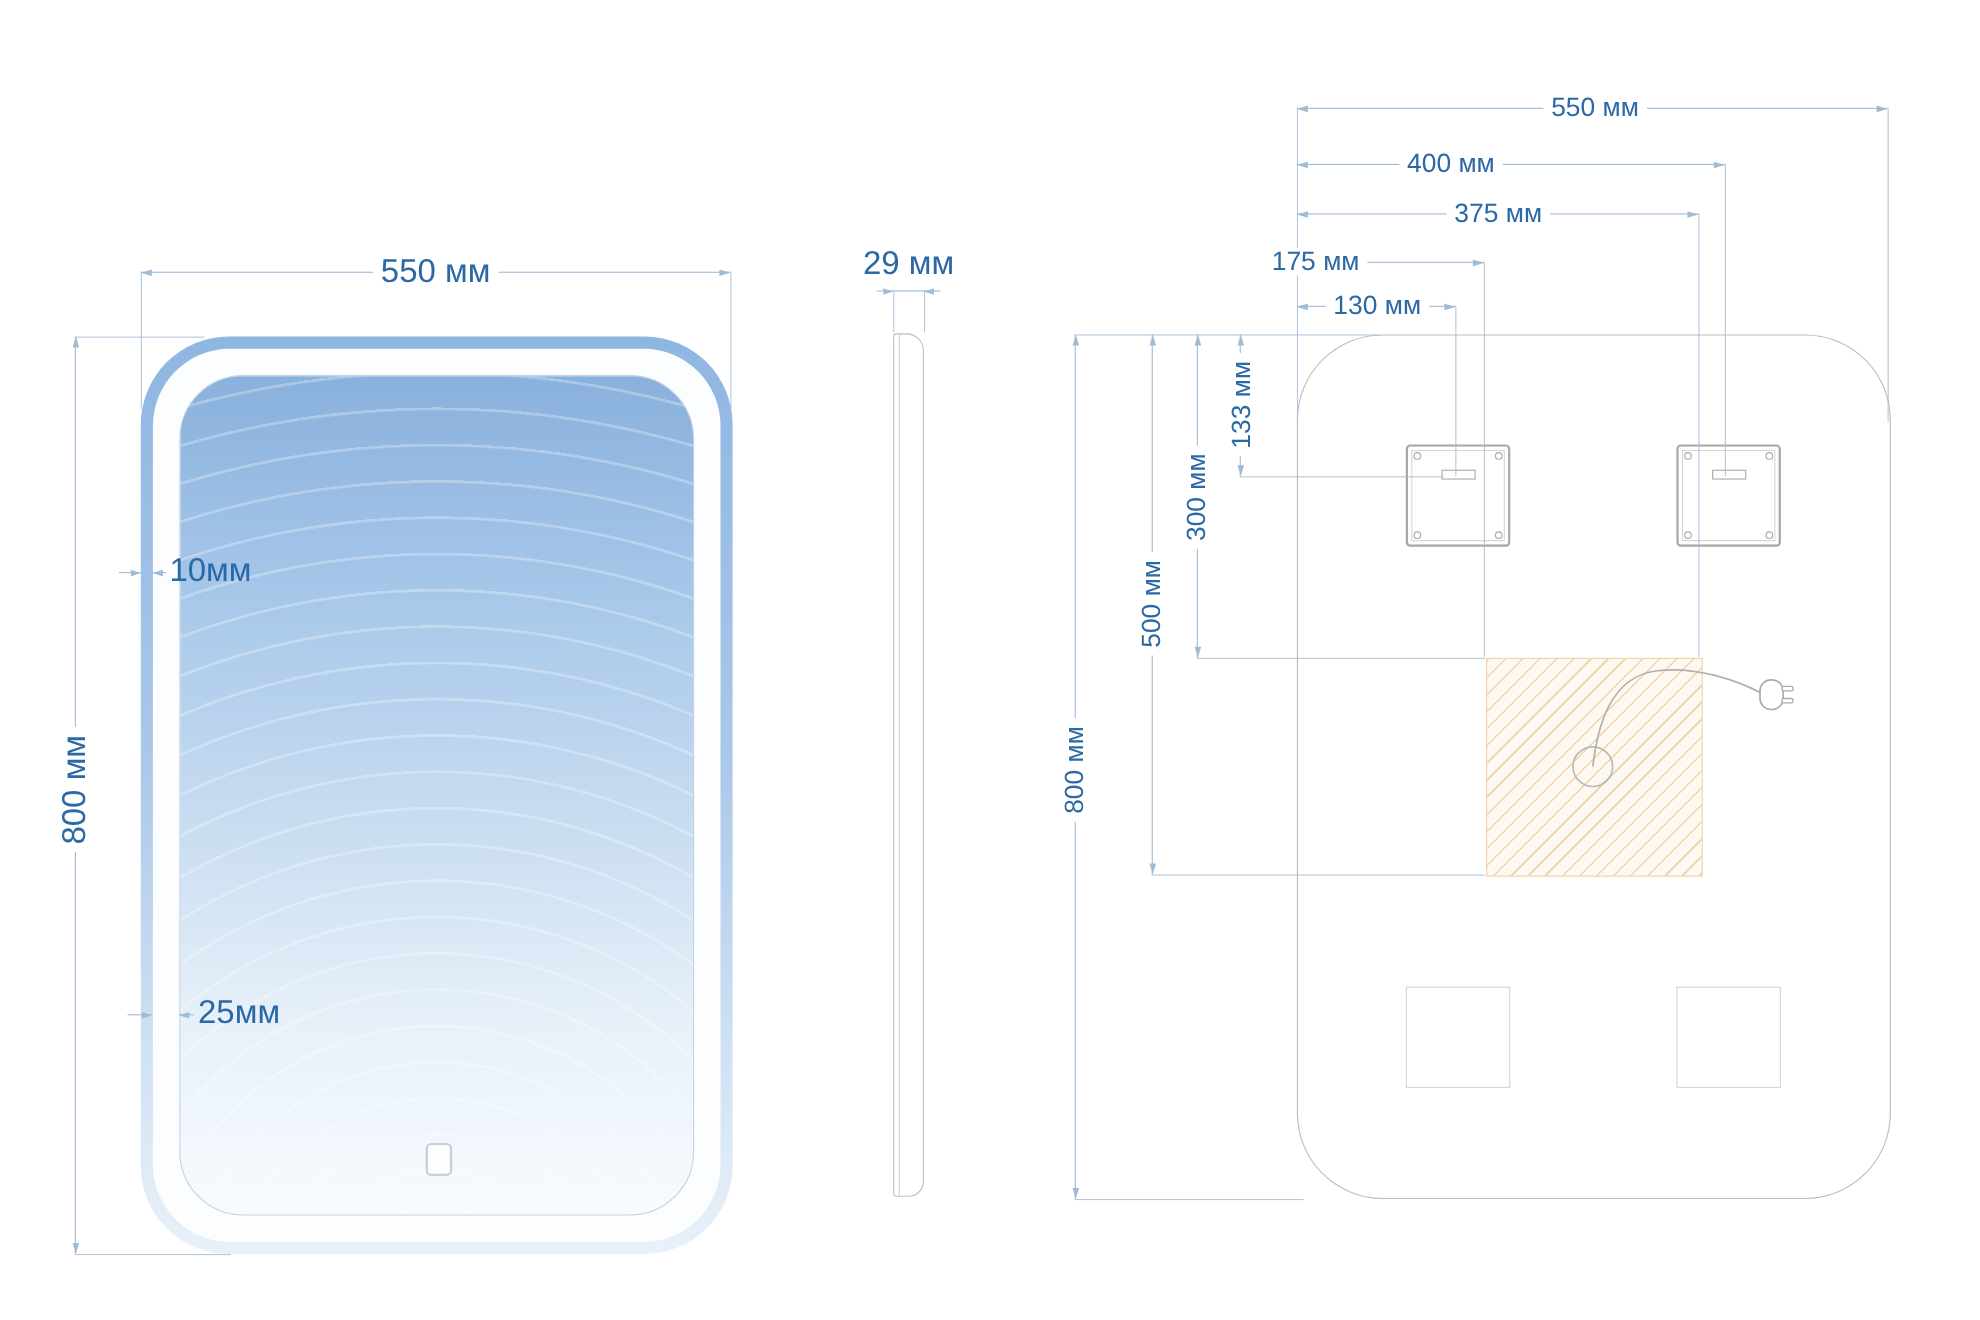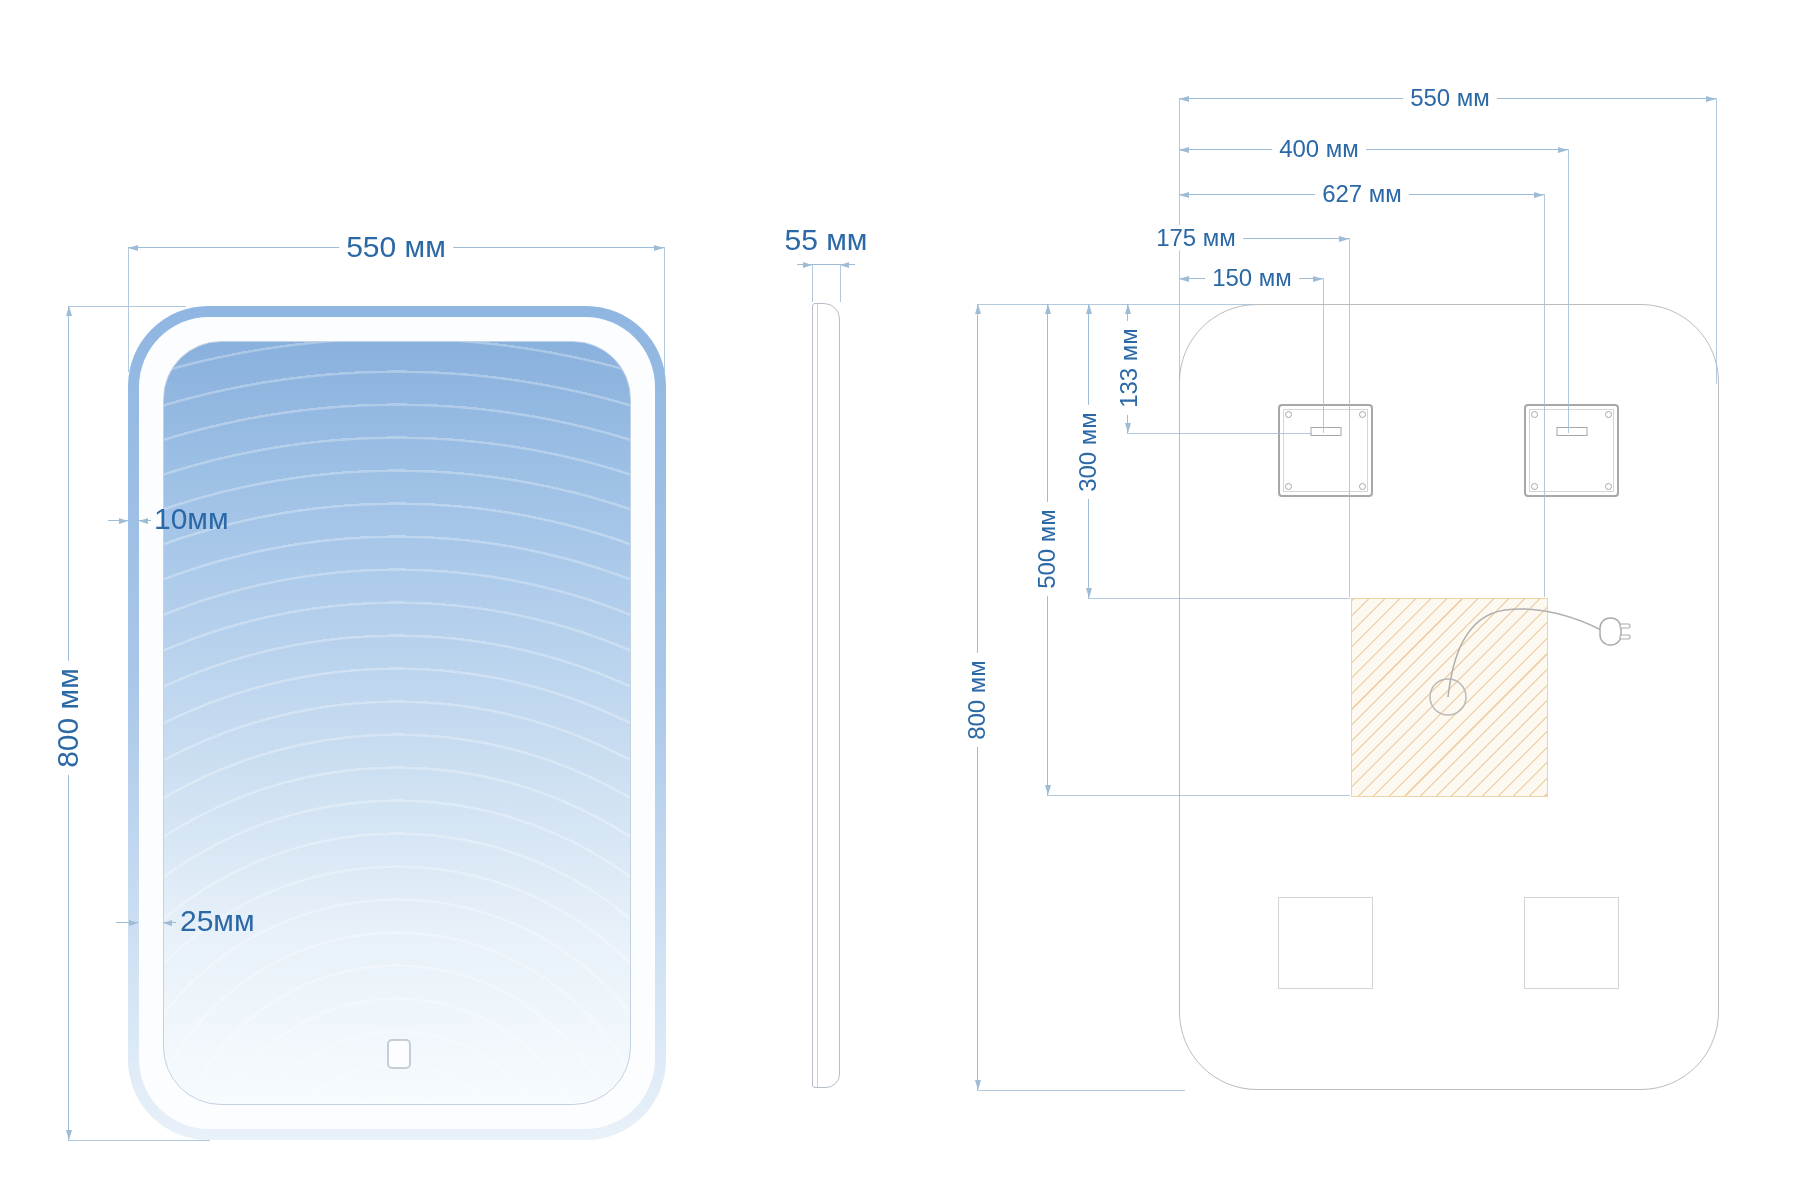--- a/index.html
+++ b/index.html
@@ -105,21 +105,21 @@
   <div>
     <div class="sv-profile">
       <div class="sv-glass"></div>
     </div>
 
     <div class="dl h" style="left:812px;top:264px;width:28px"></div>
     <div class="tick ar" style="left:797px;top:264px;width:15px"></div>
     <div class="tick al" style="left:840px;top:264px;width:15px"></div>
     <div class="ext v" style="left:812px;top:264px;height:38px"></div>
     <div class="ext v" style="left:840px;top:264px;height:38px"></div>
-    <span class="lbl big" style="left:826px;top:240px;background:transparent">55 мм</span>
+    <span class="lbl big" style="left:826px;top:240px;background:transparent">29 мм</span>
   </div>
 
   <div>
     <div class="bv-panel">
 
       <div class="hatch"></div>
 
       <div class="bracket" style="left:98px;top:99px">
         <div class="screw tl"></div>
         <div class="screw tr"></div>
@@ -147,27 +147,27 @@
       <rect x="1620" y="635" width="10" height="4" rx="1.5" fill="#fff" stroke="#ababab" stroke-width="1.2"></rect>
     </svg>
 
     <div class="dl h arr" style="left:1179px;top:98px;width:537px"></div>
     <span class="lbl small" style="left:1450px;top:98px">550 мм</span>
 
     <div class="dl h arr" style="left:1179px;top:149px;width:389px"></div>
     <span class="lbl small" style="left:1319px;top:149px">400 мм</span>
 
     <div class="dl h arr" style="left:1179px;top:194px;width:365px"></div>
-    <span class="lbl small" style="left:1362px;top:194px">627 мм</span>
+    <span class="lbl small" style="left:1362px;top:194px">375 мм</span>
 
     <div class="dl h arr" style="left:1179px;top:238px;width:170px"></div>
     <span class="lbl small" style="left:1196px;top:238px">175 мм</span>
 
     <div class="dl h arr" style="left:1179px;top:278px;width:144px"></div>
-    <span class="lbl small" style="left:1252px;top:278px">150 мм</span>
+    <span class="lbl small" style="left:1252px;top:278px">130 мм</span>
 
     <div class="ext v" style="left:1179px;top:98px;height:282px"></div>
     <div class="ext v" style="left:1716px;top:98px;height:286px"></div>
     <div class="ext v" style="left:1568px;top:149px;height:284px"></div>
     <div class="ext v" style="left:1544px;top:194px;height:403px"></div>
     <div class="ext v" style="left:1349px;top:238px;height:359px"></div>
     <div class="ext v" style="left:1323px;top:278px;height:155px"></div>
 
     <div class="dl v arr" style="left:977px;top:304px;height:786px"></div>
     <span class="lbl small rot" style="left:977px;top:700px">800 мм</span>

